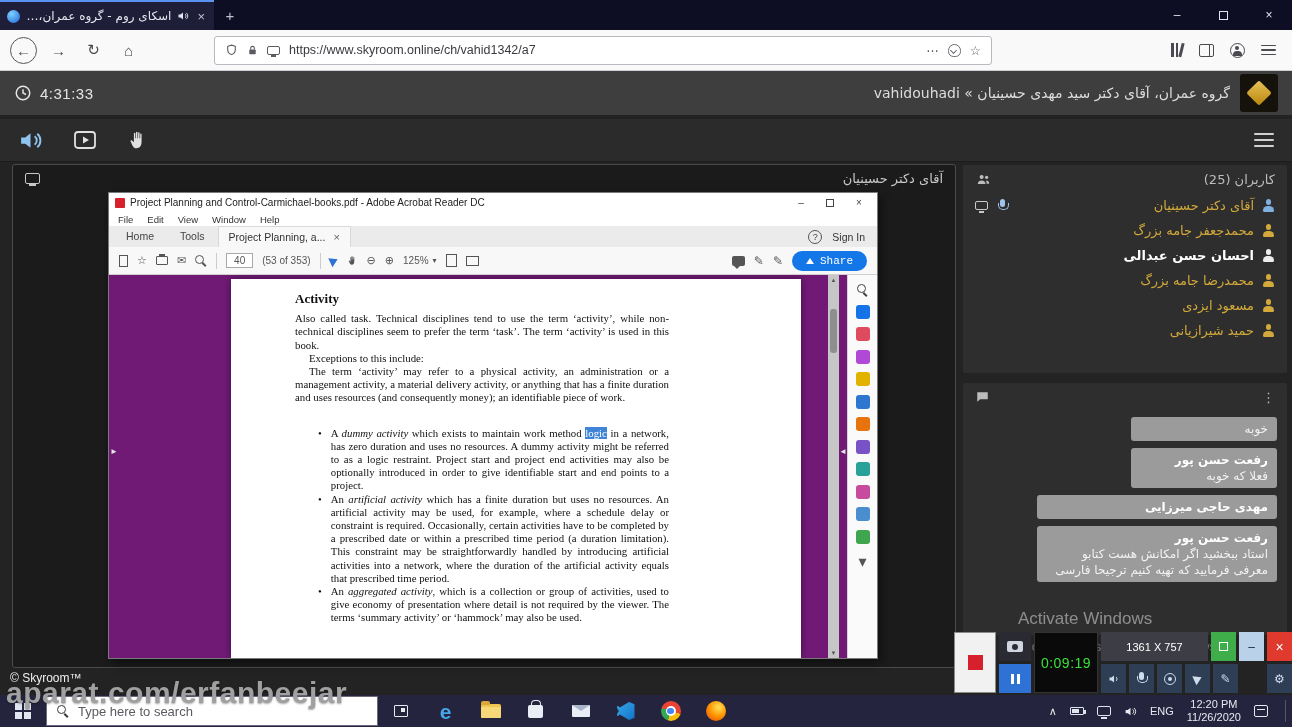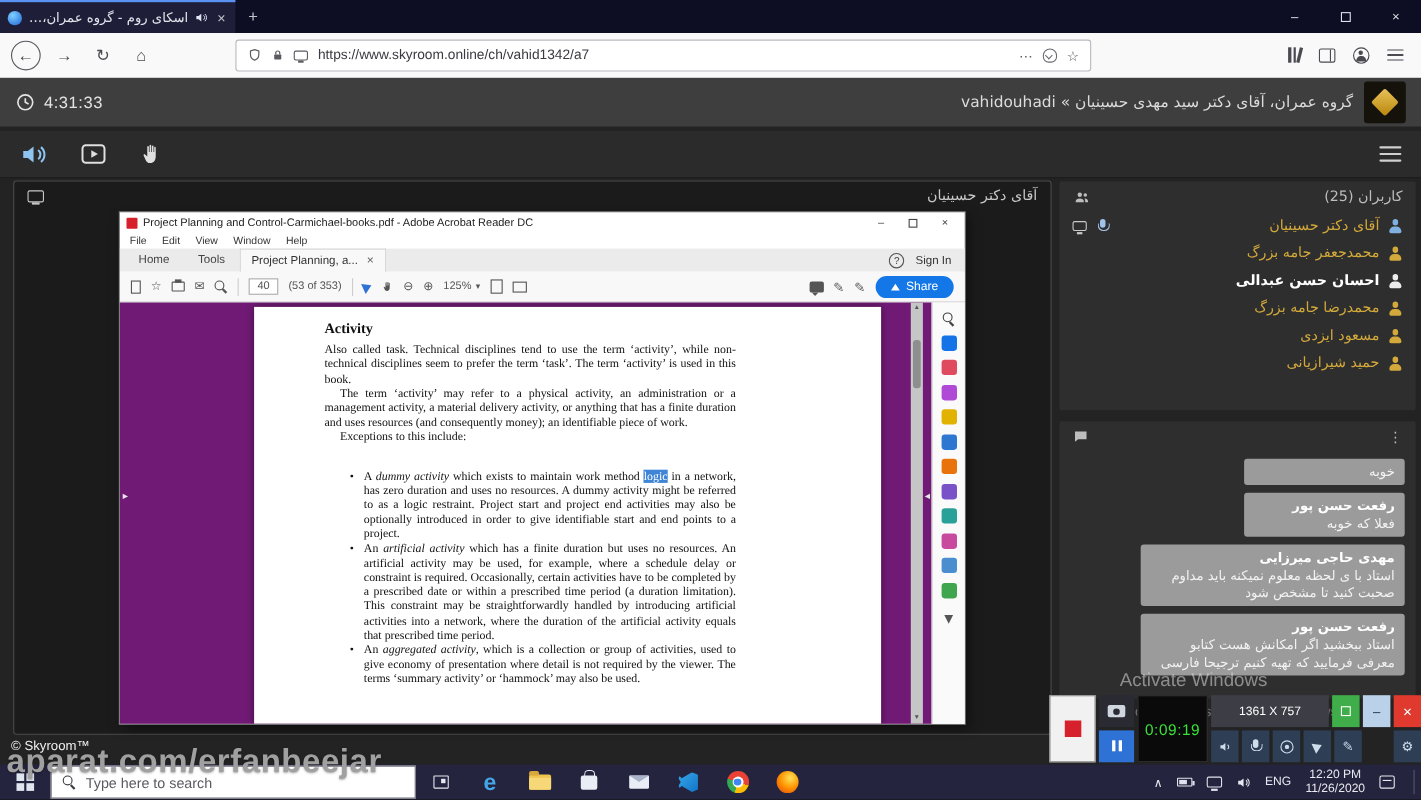--- a/index.html
+++ b/index.html
@@ -85,21 +85,21 @@
 .pagebox{border:1px solid #aaa;background:#fff;padding:1px 7px;font-size:10px}
 .pagecount{font-size:10px;color:#555}
 .cursor-ic{width:0;height:0;border-left:8px solid #2f72d6;border-top:5px solid transparent;border-bottom:5px solid transparent;transform:rotate(-25deg)}
 .zoombox{display:flex;align-items:center;gap:4px;font-size:10px}
 .gly.sm{font-size:8px}
 .i-fit{width:11px;height:13px;border:1.3px solid #555}
 .i-fit.alt{height:10px;width:13px}
 .i-comment{width:13px;height:10px;background:#555;border-radius:2px;position:relative}
 .i-comment::after{content:"";position:absolute;bottom:-3px;left:2px;border-left:3px solid transparent;border-right:3px solid transparent;border-top:3.5px solid #555}
 .pencil{color:#555;font-size:12px}
-.share-pill{margin-left:auto;background:#1377e8;color:#fff;border:none;border-radius:11px;padding:4px 14px;font-size:11px;display:flex;gap:6px;align-items:center;font-family:Liberation Sans, sans-serif}
+.share-pill{margin-left:auto;background:#1377e8;color:#fff;border:none;border-radius:11px;padding:4px 14px;font-size:11px;display:flex;gap:6px;align-items:center;font-family:Liberation Mono, monospace}
 .share-arrow{width:0;height:0;border-left:4px solid transparent;border-right:4px solid transparent;border-bottom:6px solid #fff}
 .pdf-body{position:absolute;top:82px;bottom:0;left:0;right:30px;background:#701a75;overflow:hidden}
 .pdf-page{position:absolute;left:122px;top:4px;width:570px;height:379px;background:#fff;box-shadow:0 0 7px rgba(0,0,0,.45);padding:13px 132px 0 64px;font-family:"Liberation Serif",serif;font-size:10.8px;line-height:13.2px;color:#101010;text-align:justify;overflow:hidden}
 .ph{font-size:13px;font-weight:bold;margin-bottom:7px;text-align:left}
 .pdf-page p.ind{text-indent:14px}
 .blist{margin-top:22px;padding-left:23px}
 .bullet{display:flex;gap:9px}
 .dot{flex:none}
 .btxt{flex:1}
 .sel{background:#3f84d6;color:#fff}
@@ -372,22 +372,22 @@
         <span class="gly pencil">✎</span>
         <button class="share-pill">
           <span class="share-arrow"></span>
           <span>Share</span>
         </button>
       </div>
       <div class="pdf-body">
         <div class="pdf-page">
           <div class="ph">Activity</div>
           <p>Also called task. Technical disciplines tend to use the term ‘activity’, while non-technical disciplines seem to prefer the term ‘task’. The term ‘activity’ is used in this book.</p>
+          <p class="ind">Exceptions to this include:</p>
           <p class="ind">The term ‘activity’ may refer to a physical activity, an administration or a management activity, a material delivery activity, or anything that has a finite duration and uses resources (and consequently money); an identifiable piece of work.</p>
-          <p class="ind">Exceptions to this include:</p>
           <div class="blist">
             <div class="bullet">
               <span class="dot">•</span>
               <span class="btxt"><span>A </span><i>dummy activity</i><span> which exists to maintain work method </span><span class="sel">logic</span><span> in a network, has zero duration and uses no resources. A dummy activity might be referred to as a logic restraint. Project start and project end activities may also be optionally introduced in order to give identifiable start and end points to a project.</span></span>
             </div>
             <div class="bullet">
               <span class="dot">•</span>
               <span class="btxt"><span>An </span><i>artificial activity</i><span> which has a finite duration but uses no resources. An artificial activity may be used, for example, where a schedule delay or constraint is required. Occasionally, certain activities have to be completed by a prescribed date or within a prescribed time period (a duration limitation). This constraint may be straightforwardly handled by introducing artificial activities into a network, where the duration of the artificial activity equals that prescribed time period.</span></span>
             </div>
             <div class="bullet">
@@ -480,21 +480,20 @@
       <div class="chat-msgs">
         <div class="bubble" style="width:146px">
           <span class="btext">خوبه</span>
         </div>
         <div class="bubble" style="width:146px">
           <span class="bname">رفعت حسن پور</span>
           <span class="btext">فعلا که خوبه</span>
         </div>
         <div class="bubble" style="width:240px">
           <span class="bname">مهدی حاجی میرزایی</span>
-          <span class="btext">استاد با ی لحظه معلوم نمیکنه باید مداوم صحبت کنید تا مشخص شود</span>
         </div>
         <div class="bubble" style="width:240px">
           <span class="bname">رفعت حسن پور</span>
           <span class="btext">استاد ببخشید اگر امکانش هست کتابو معرفی فرمایید که تهیه کنیم ترجیحا فارسی</span>
         </div>
       </div>
     </div>
   </div>
 
   <div id="activate1">Activate Windows</div>

